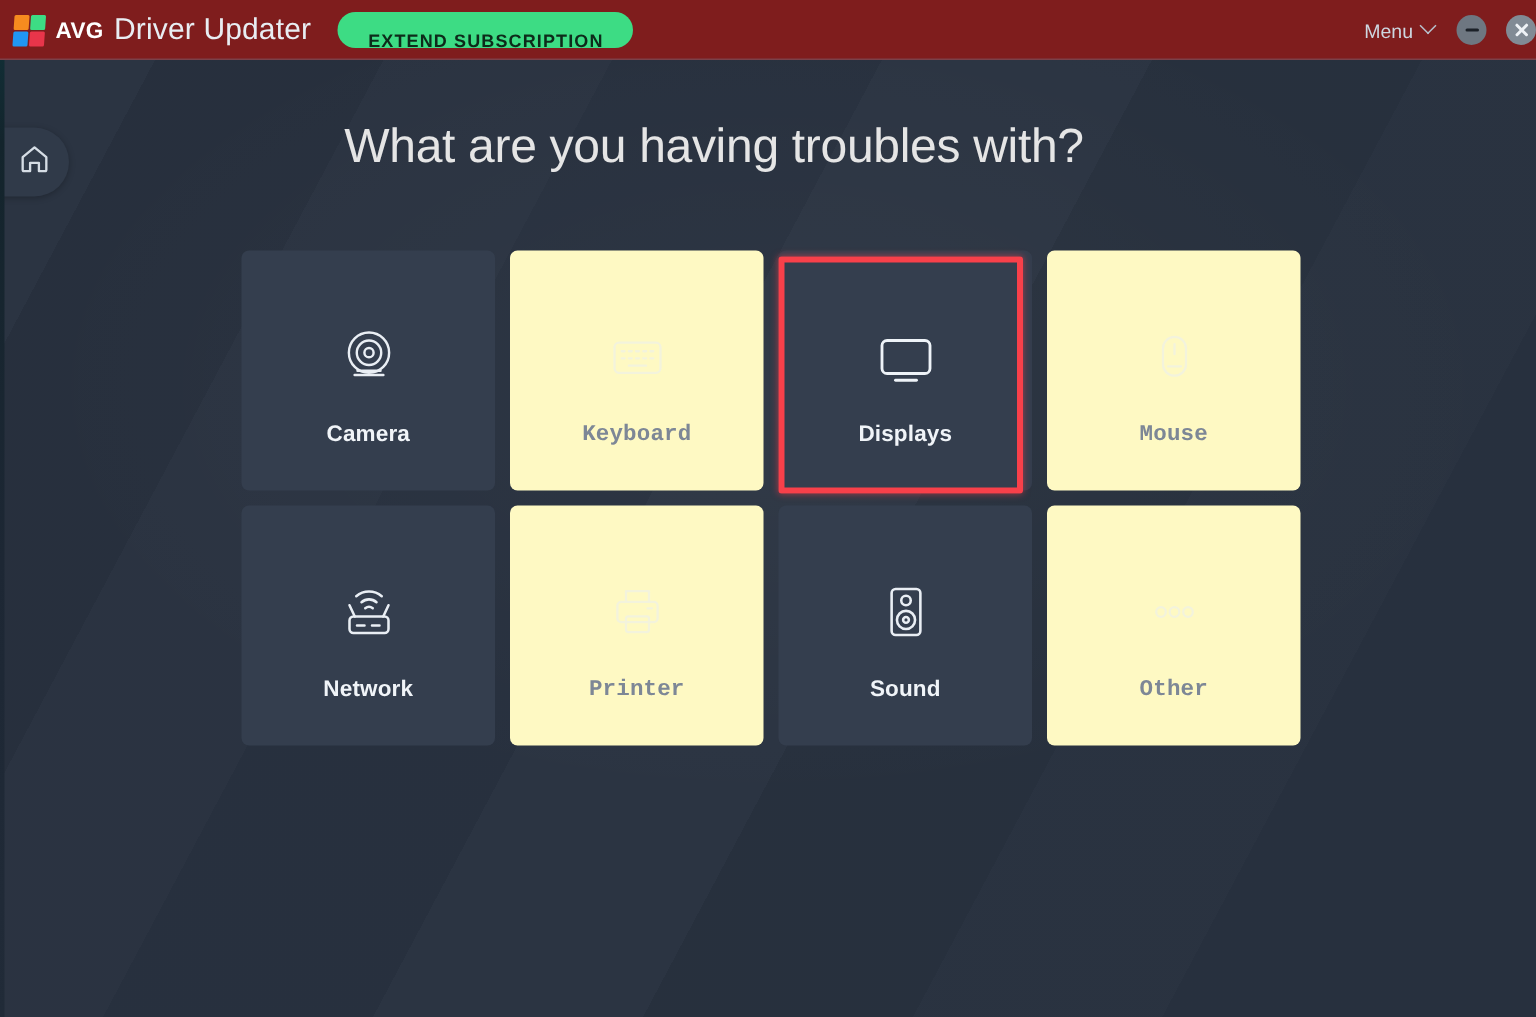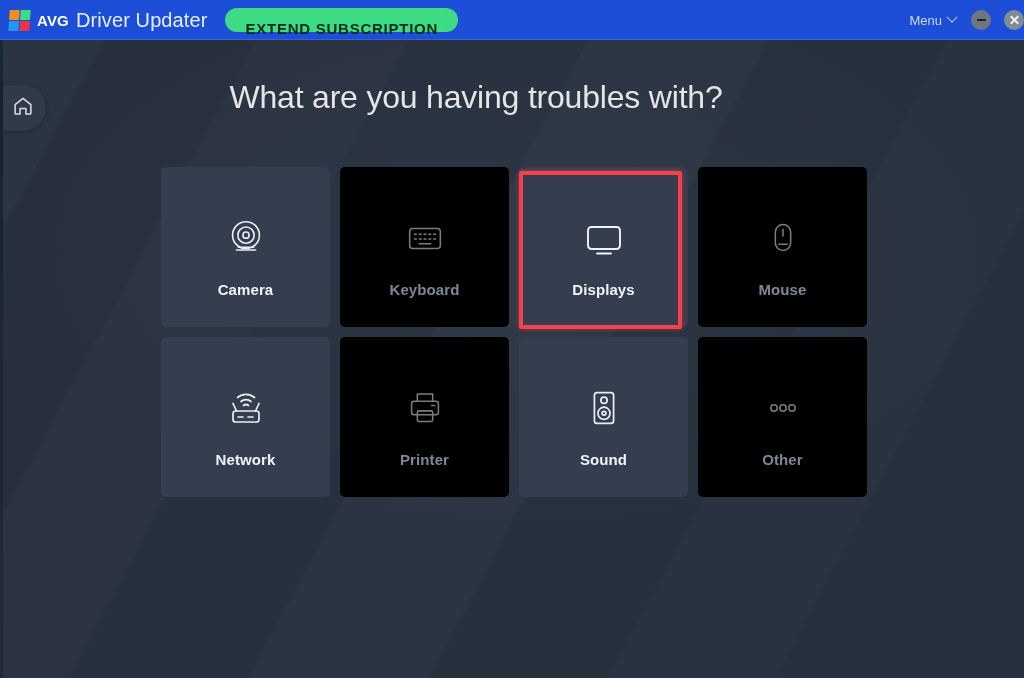--- a/index.html
+++ b/index.html
@@ -37,21 +37,21 @@
       radial-gradient(ellipse 70% 60% at 50% 38%, rgba(255,255,255,0.030), rgba(0,0,0,0) 70%);
     pointer-events: none;
   }
 
   
   #titlebar {
     position: absolute;
     top: 0; left: 0;
     width: 1024px;
     height: 40px;
-    background: #1d4ed8;
+    background: #7f1d1d;
     display: flex;
     align-items: center;
     z-index: 30;
   }
   #titlebar::after {
     content: "";
     position: absolute;
     left: 0; right: 0; bottom: 0;
     height: 1px;
     background: rgba(120,160,190,0.28);
@@ -89,21 +89,21 @@
 
   #extend-btn {
     margin-left: 18px;
     height: 24px;
     padding: 12px 20px;
     border: none;
     border-radius: 13px;
     background: #3ddc84;
     color: #0d2b1a;
     font-family: "Liberation Sans", sans-serif;
-    font-size: 15px;
+    font-size: 12px;
     font-weight: bold;
     letter-spacing: 0.75px;
     cursor: pointer;
     white-space: nowrap;
   }
 
   .tb-right {
     margin-left: auto;
     display: flex;
     align-items: center;
@@ -208,21 +208,21 @@
     position: relative;
     background: #343e4e;
     border-radius: 5px;
     display: flex;
     flex-direction: column;
     align-items: center;
     justify-content: flex-start;
     cursor: pointer;
     overflow: hidden;
   }
-  .tile.dim { background: #000000; }
+  .tile.dim { background: #fef9c3; font-family: Liberation Mono, monospace; }
   .tile.dim .tile-label { color: #7d8796; }
   .tile.dim .tile-icon { opacity: 0.52; }
 
   .tile-icon {
     margin-top: 47px;
     height: 48px;
     display: flex;
     align-items: center;
     justify-content: center;
   }

